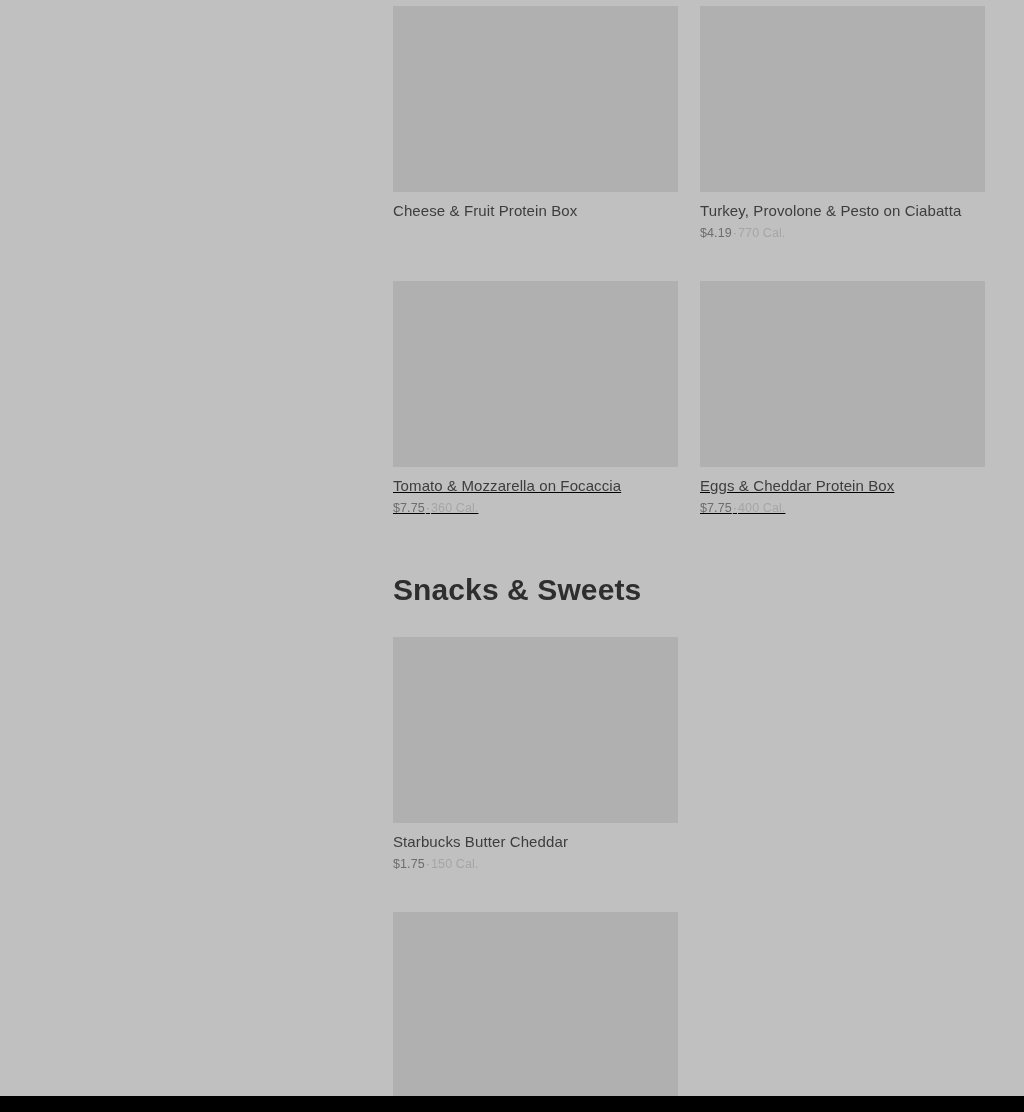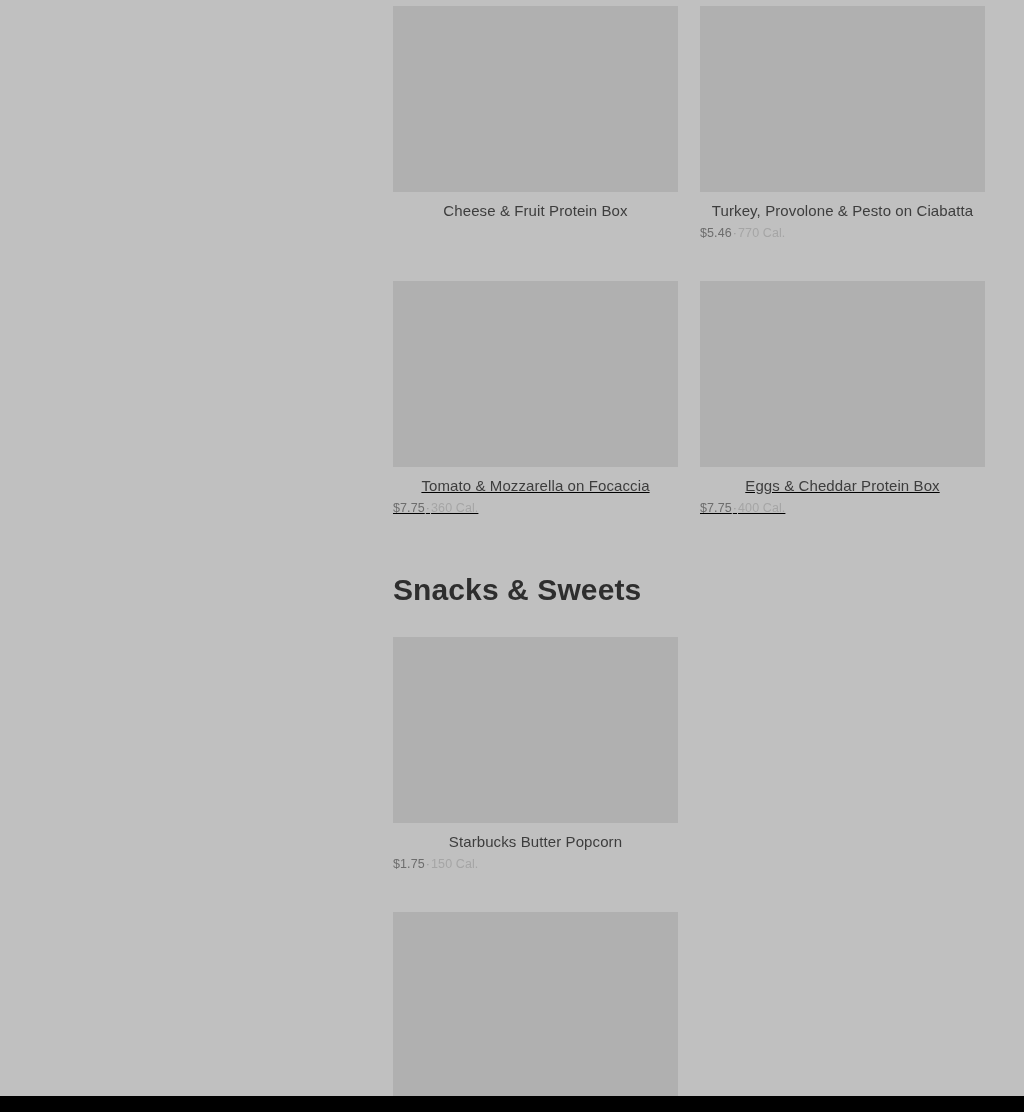--- a/index.html
+++ b/index.html
@@ -52,21 +52,20 @@
     display: block;
   }
 
   .product-name {
     font-size: 15px;
     line-height: 20px;
     color: #3d3d3d;
     margin-top: 9px;
     letter-spacing: 0.1px;
     font-weight: 400;
-    text-align: center;
   }
 
   .product-meta {
     font-size: 12.5px;
     line-height: 16px;
     margin-top: 4px;
     letter-spacing: 0.1px;
     white-space: nowrap;
   }
   .product-meta .price {
@@ -120,21 +119,21 @@
 
           <div class="product-card">
             <div class="product-thumb"></div>
             <div class="product-name">Cheese &amp; Fruit Protein Box</div>
           </div>
 
           <div class="product-card">
             <div class="product-thumb"></div>
             <div class="product-name">Turkey, Provolone &amp; Pesto on Ciabatta</div>
             <div class="product-meta">
-              <span class="price">$5.46</span><span class="sep">·</span><span class="cal">770 Cal.</span>
+              <span class="price">$4.19</span><span class="sep">·</span><span class="cal">770 Cal.</span>
             </div>
           </div>
 
         </div>
 
         <div class="grid-row" style="margin-top:34px;text-decoration:underline;">
 
           <div class="product-card">
             <div class="product-thumb"></div>
             <div class="product-name">Tomato &amp; Mozzarella on Focaccia</div>
@@ -156,21 +155,21 @@
 
       <div style="margin-top:59px;">
 
         <div class="section-heading">Snacks &amp; Sweets</div>
 
         <div class="grid-row" style="margin-top:26px;">
 
 
           <div class="product-card">
             <div class="product-thumb"></div>
-            <div class="product-name">Starbucks Butter Popcorn</div>
+            <div class="product-name">Starbucks Butter Cheddar</div>
             <div class="product-meta">
               <span class="price">$1.75</span><span class="sep">·</span><span class="cal">150 Cal.</span>
             </div>
           </div>
 
         </div>
 
         <div class="grid-row" style="margin-top:34px;">
 
           <div class="product-card">

